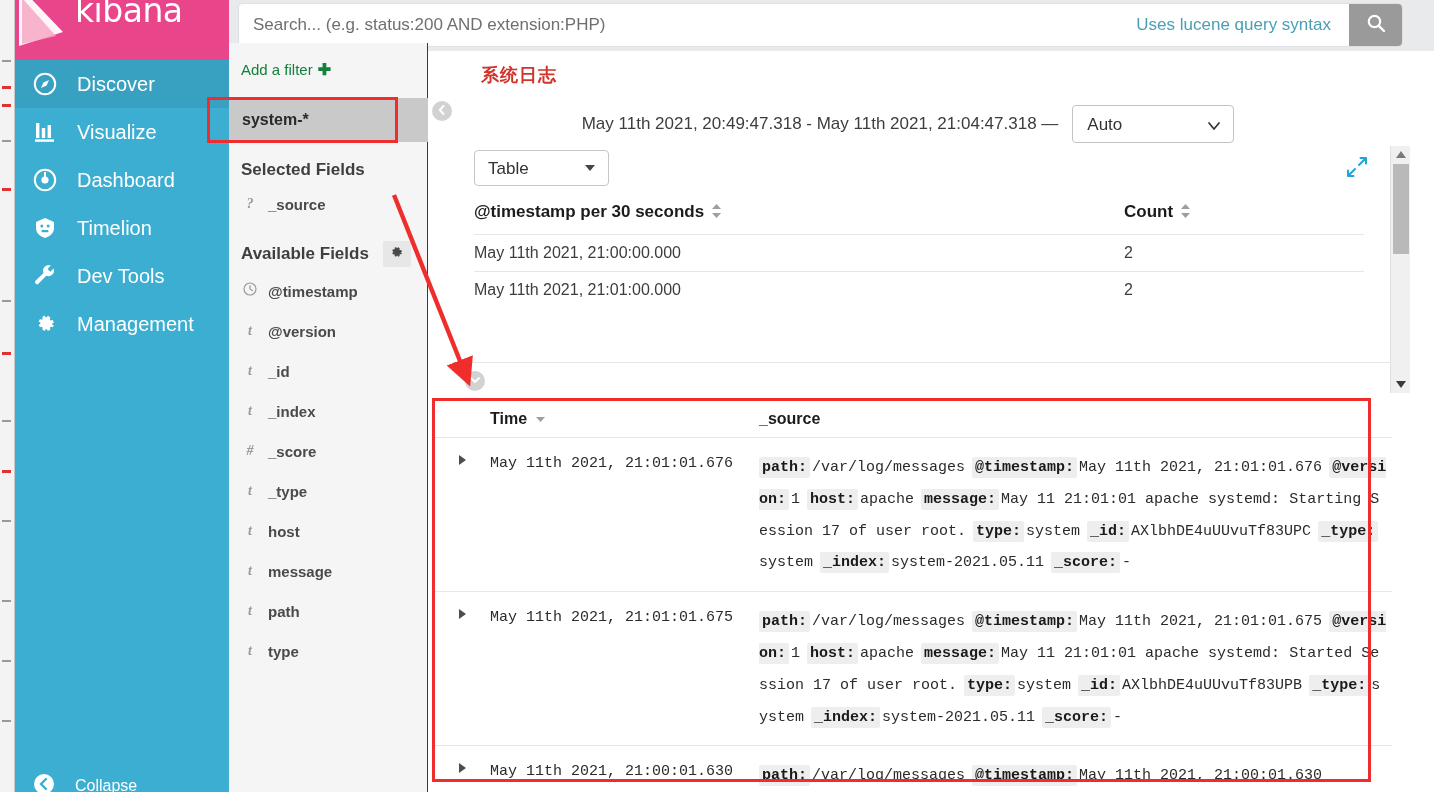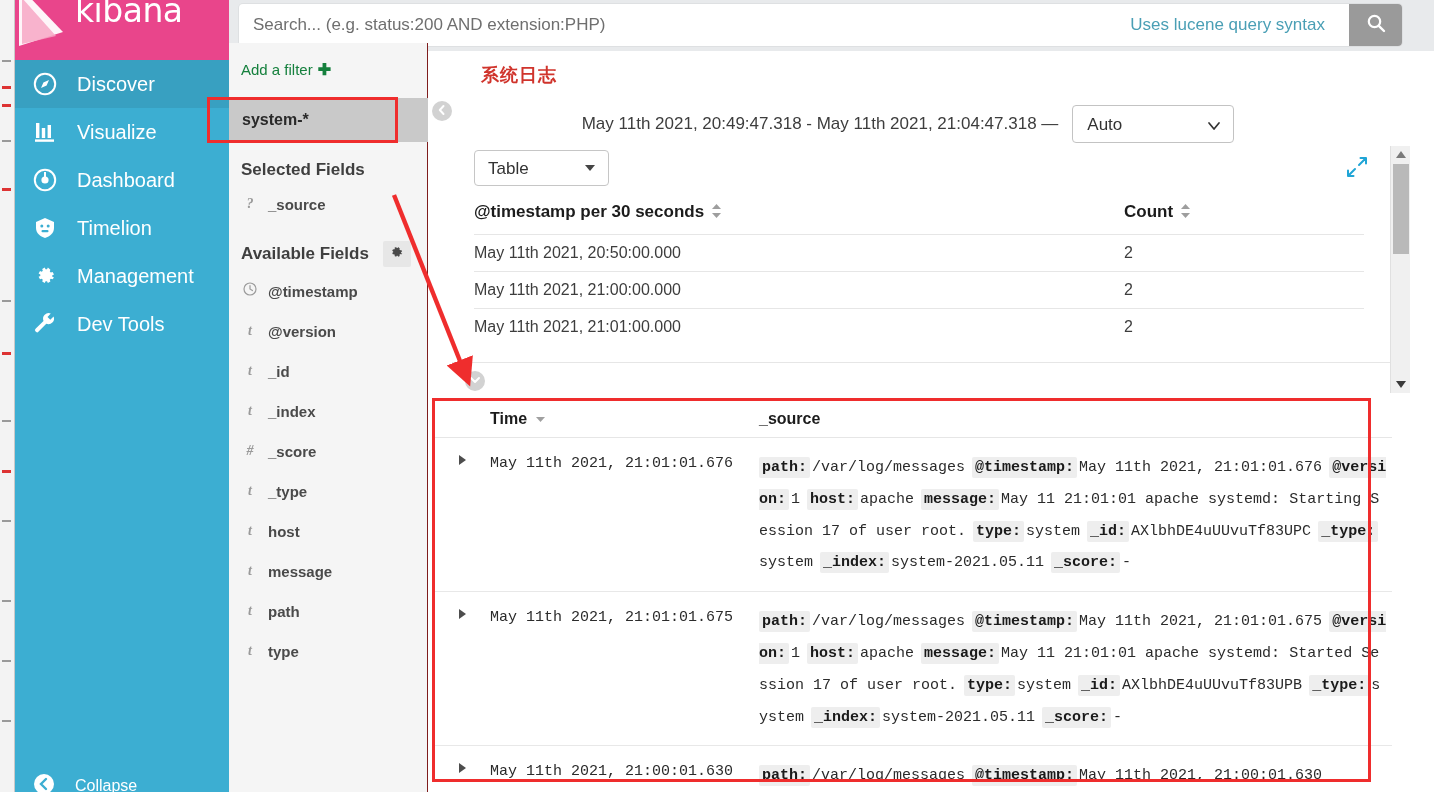--- a/index.html
+++ b/index.html
@@ -122,21 +122,21 @@
     box-shadow: 0 0 0 1px rgba(0,0,0,.04);
   }
   .searchbar input {
     flex: 1; border: 0; outline: none;
     font-size: 17px; color: #3a3a3a;
     padding: 0 14px; background: transparent;
     font-family: "Liberation Sans", sans-serif;
   }
   .searchbar input::placeholder { color: #6f6f6f; }
   .lucene {
-    color: #4a9fb5; font-size: 17px; padding-right: 24px; cursor: pointer;
+    color: #4a9fb5; font-size: 17px; padding-right: 18px; cursor: pointer;
     white-space: nowrap;
   }
   .search-btn {
     width: 53px; height: 42px; background: #9a9a9a;
     border-radius: 0 4px 4px 0;
     display: flex; align-items: center; justify-content: center;
     cursor: pointer;
   }
   .topbar-bg {
     position: absolute; left: 229px; top: 0; width: 1205px; height: 51px;
@@ -369,33 +369,33 @@
               <circle cx="8.8" cy="10" r="1.5" fill="#3caed2"></circle>
               <circle cx="15.2" cy="10" r="1.5" fill="#3caed2"></circle>
               <rect x="8.5" y="14" width="7" height="2.2" rx="1" fill="#3caed2"></rect>
             </svg>
           </span>
           <span class="lbl">Timelion</span>
         </div>
         <div class="nav-item">
           <span class="ico">
             <svg width="24" height="24" viewBox="0 0 24 24">
-              <path fill="#fff" d="M12 8.3A3.7 3.7 0 1 0 12 15.7 3.7 3.7 0 0 0 12 8.3zm0 5.8a2.1 2.1 0 1 1 0-4.2 2.1 2.1 0 0 1 0 4.2z"></path>
-              <path fill="#fff" d="M21 13.6l-1.7-.9a7.6 7.6 0 0 0 0-1.4l1.7-.9-1.4-2.5-1.8.6a7.6 7.6 0 0 0-1-1l.6-1.8L14.9 3.5l-.9 1.7a7.6 7.6 0 0 0-1.4 0L11.7 3.5 9.2 4.9l.6 1.8a7.6 7.6 0 0 0-1 1L7 7.1 5.6 9.6l1.7.9a7.6 7.6 0 0 0 0 1.4l-1.7.9L7 15.3l1.8-.6a7.6 7.6 0 0 0 1 1l-.6 1.8 2.5 1.4.9-1.7a7.6 7.6 0 0 0 1.4 0l.9 1.7 2.5-1.4-.6-1.8a7.6 7.6 0 0 0 1-1l1.8.6z"></path>
+              <path d="M20.6 4.4a5.6 5.6 0 0 1-7.3 7.3L5.6 19.4a2 2 0 1 1-2.8-2.8l7.7-7.7a5.6 5.6 0 0 1 7.3-7.3l-3.3 3.3 2.8 2.8z" fill="#fff"></path>
             </svg>
           </span>
-          <span class="lbl">Management</span>
+          <span class="lbl">Dev Tools</span>
         </div>
         <div class="nav-item">
           <span class="ico">
             <svg width="24" height="24" viewBox="0 0 24 24">
-              <path d="M20.6 4.4a5.6 5.6 0 0 1-7.3 7.3L5.6 19.4a2 2 0 1 1-2.8-2.8l7.7-7.7a5.6 5.6 0 0 1 7.3-7.3l-3.3 3.3 2.8 2.8z" fill="#fff"></path>
+              <path fill="#fff" d="M12 8.3A3.7 3.7 0 1 0 12 15.7 3.7 3.7 0 0 0 12 8.3zm0 5.8a2.1 2.1 0 1 1 0-4.2 2.1 2.1 0 0 1 0 4.2z"></path>
+              <path fill="#fff" d="M21 13.6l-1.7-.9a7.6 7.6 0 0 0 0-1.4l1.7-.9-1.4-2.5-1.8.6a7.6 7.6 0 0 0-1-1l.6-1.8L14.9 3.5l-.9 1.7a7.6 7.6 0 0 0-1.4 0L11.7 3.5 9.2 4.9l.6 1.8a7.6 7.6 0 0 0-1 1L7 7.1 5.6 9.6l1.7.9a7.6 7.6 0 0 0 0 1.4l-1.7.9L7 15.3l1.8-.6a7.6 7.6 0 0 0 1 1l-.6 1.8 2.5 1.4.9-1.7a7.6 7.6 0 0 0 1.4 0l.9 1.7 2.5-1.4-.6-1.8a7.6 7.6 0 0 0 1-1l1.8.6z"></path>
             </svg>
           </span>
-          <span class="lbl">Dev Tools</span>
+          <span class="lbl">Management</span>
         </div>
       </div>
     <div class="nav-bottom">
       <span class="ico">
         <svg width="22" height="22" viewBox="0 0 22 22">
             <circle cx="11" cy="11" r="10" fill="#fff"></circle>
             <path d="M13 6 L8 11 L13 16" stroke="#3caed2" stroke-width="2.4" fill="none" stroke-linecap="round"></path>
           </svg>
       </span>
       <span class="lbl">Collapse</span>
@@ -551,24 +551,20 @@
               <svg width="11" height="14" viewBox="0 0 11 14">
                   <path d="M5.5 0 L10 5 L1 5 Z" fill="#9e9e9e"></path>
                   <path d="M5.5 14 L1 9 L10 9 Z" fill="#9e9e9e"></path>
                 </svg>
             </span>
           </th>
         </tr>
       </thead>
       <tbody id="agg-body">
           <tr>
-            <td>May 11th 2021, 20:50:00.000</td>
-            <td class="c2">2</td>
-          </tr>
-          <tr>
             <td>May 11th 2021, 21:00:00.000</td>
             <td class="c2">2</td>
           </tr>
           <tr>
             <td>May 11th 2021, 21:01:00.000</td>
             <td class="c2">2</td>
           </tr>
         </tbody>
     </table>
   </div>

